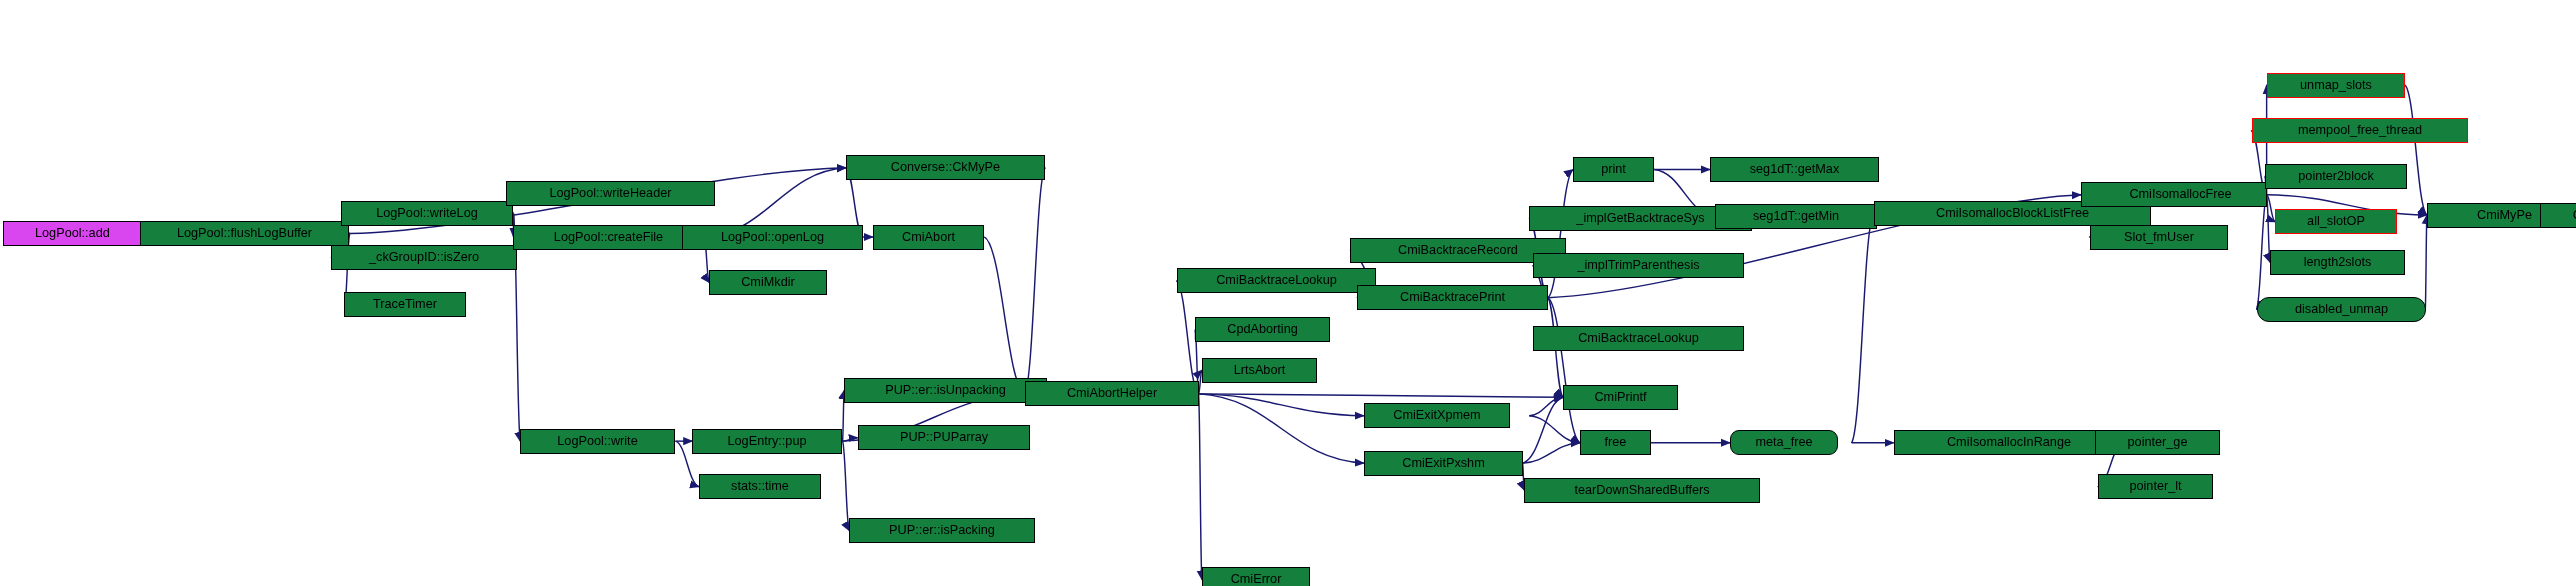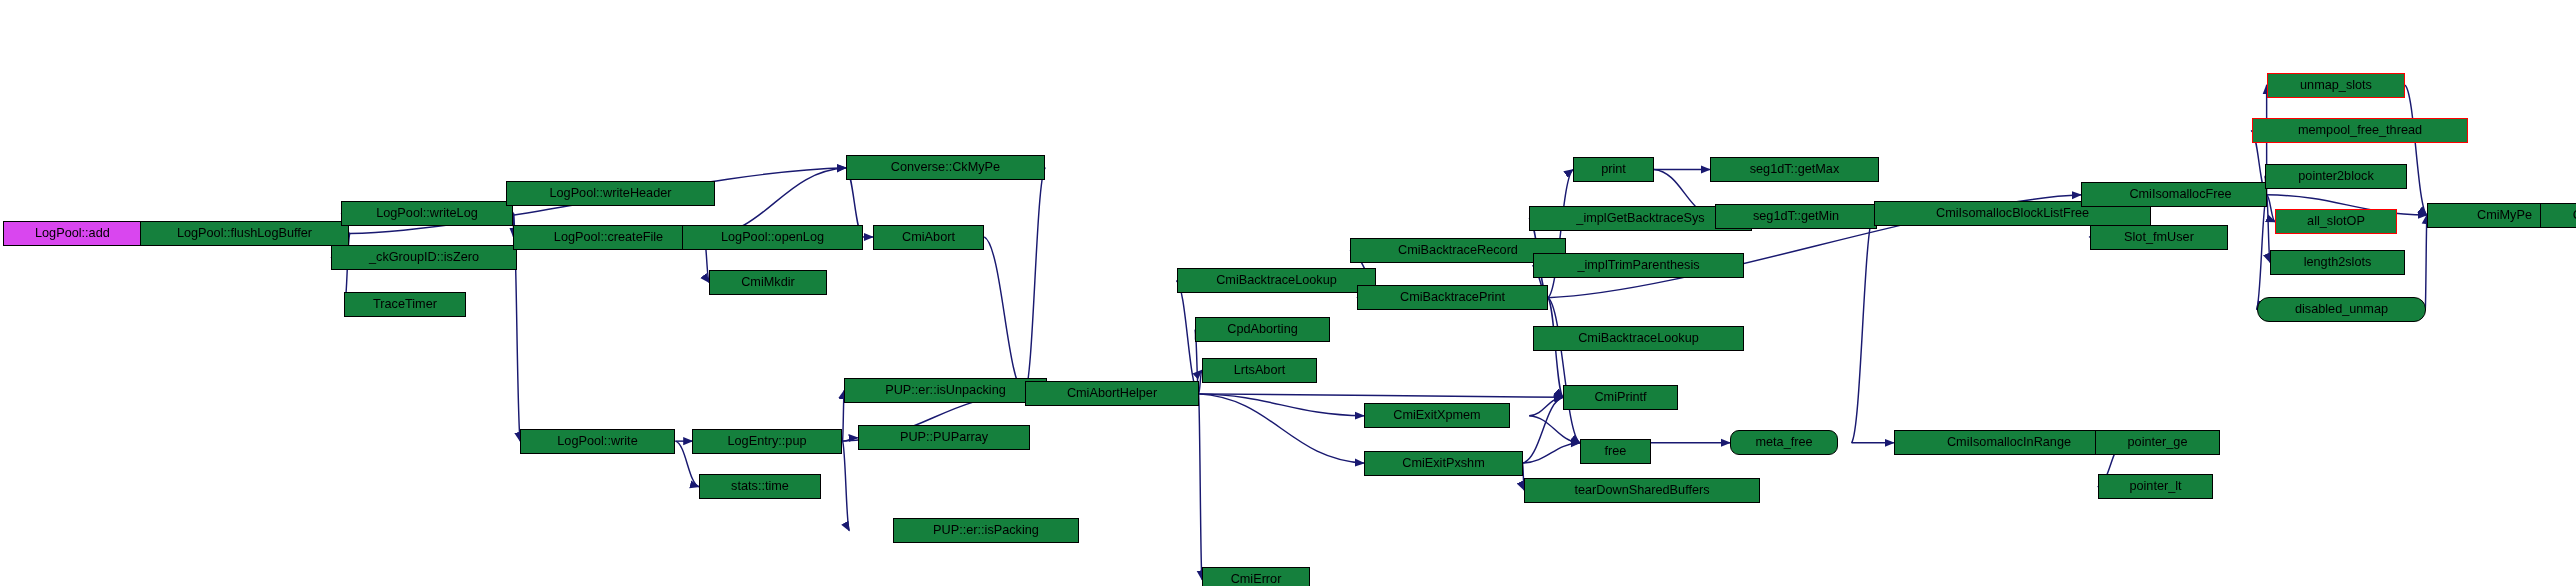--- a/index.html
+++ b/index.html
@@ -163,21 +163,21 @@
     </div>
     <div class="node" style="left: 699px; top: 474px; width: 122px; height: 25px;">
       <span class="node-label">stats::time</span>
     </div>
     <div class="node" style="left: 844px; top: 378px; width: 203px; height: 25px;">
       <span class="node-label">PUP::er::isUnpacking</span>
     </div>
     <div class="node" style="left: 858px; top: 425px; width: 172px; height: 25px;">
       <span class="node-label">PUP::PUParray</span>
     </div>
-    <div class="node" style="left: 849px; top: 518px; width: 186px; height: 25px; margin-left: 44px;">
+    <div class="node" style="left: 849px; top: 518px; width: 186px; height: 25px;">
       <span class="node-label">PUP::er::isPacking</span>
     </div>
     <div class="node" style="left: 1025px; top: 381px; width: 174px; height: 25px;">
       <span class="node-label">CmiAbortHelper</span>
     </div>
     <div class="node" style="left: 1177px; top: 268px; width: 199px; height: 25px;">
       <span class="node-label">CmiBacktraceLookup</span>
     </div>
     <div class="node" style="left: 1195px; top: 317px; width: 135px; height: 25px;">
       <span class="node-label">CpdAborting</span>
@@ -214,21 +214,21 @@
     </div>
     <div class="node" style="left: 1710px; top: 157px; width: 169px; height: 25px;">
       <span class="node-label">seg1dT::getMax</span>
     </div>
     <div class="node" style="left: 1715px; top: 204px; width: 162px; height: 25px;">
       <span class="node-label">seg1dT::getMin</span>
     </div>
     <div class="node" style="left: 1563px; top: 385px; width: 115px; height: 25px;">
       <span class="node-label">CmiPrintf</span>
     </div>
-    <div class="node" style="left: 1580px; top: 430px; width: 71px; height: 25px; margin-top: 9px;">
+    <div class="node" style="left: 1580px; top: 430px; width: 71px; height: 25px;">
       <span class="node-label">free</span>
     </div>
     <div class="node" style="left: 1524px; top: 478px; width: 236px; height: 25px;">
       <span class="node-label">tearDownSharedBuffers</span>
     </div>
     <div class="node" style="left: 1730px; top: 430px; width: 108px; height: 25px; border-radius: 9px;">
       <span class="node-label">meta_free</span>
     </div>
     <div class="node" style="left: 1874px; top: 201px; width: 277px; height: 25px;">
       <span class="node-label">CmiIsomallocBlockListFree</span>

